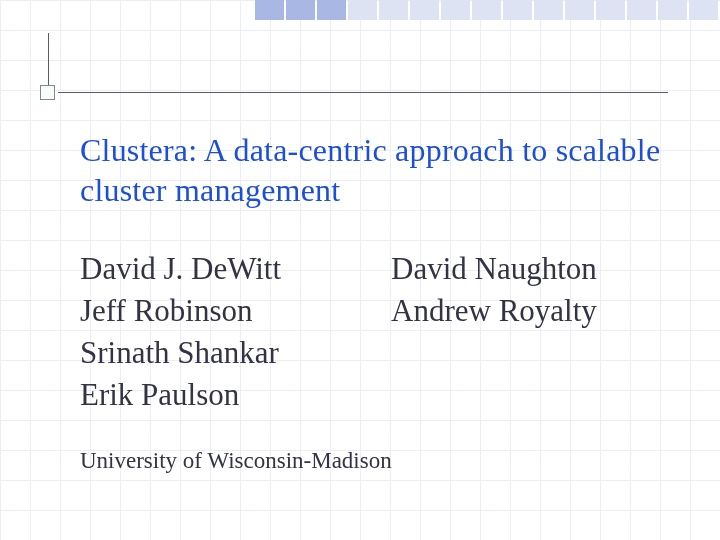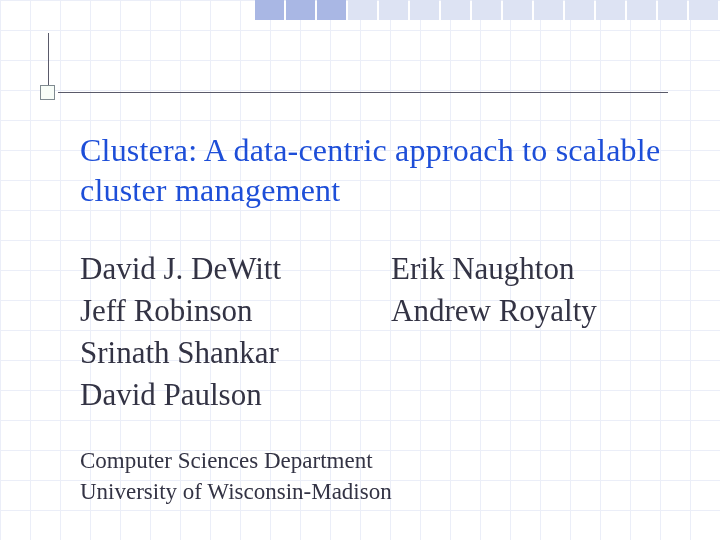--- a/index.html
+++ b/index.html
@@ -123,25 +123,24 @@
 </div>
 
 <div class="content">
   <div class="title">Clustera:  A data-centric approach to scalable cluster management</div>
 
   <div class="authors">
     <div class="col">
       <span>David J. DeWitt</span>
       <span>Jeff Robinson</span>
       <span>Srinath Shankar</span>
-      <span>David Paulson</span>
+      <span>Erik Paulson</span>
     </div>
     <div class="col">
-      <span>Erik Naughton</span>
+      <span>David Naughton</span>
       <span>Andrew Royalty</span>
     </div>
   </div>
 
   <div class="affil">
-    <div>Computer Sciences Department</div>
     <div>University of Wisconsin-Madison</div>
   </div>
 </div>
 
 </body></html>

